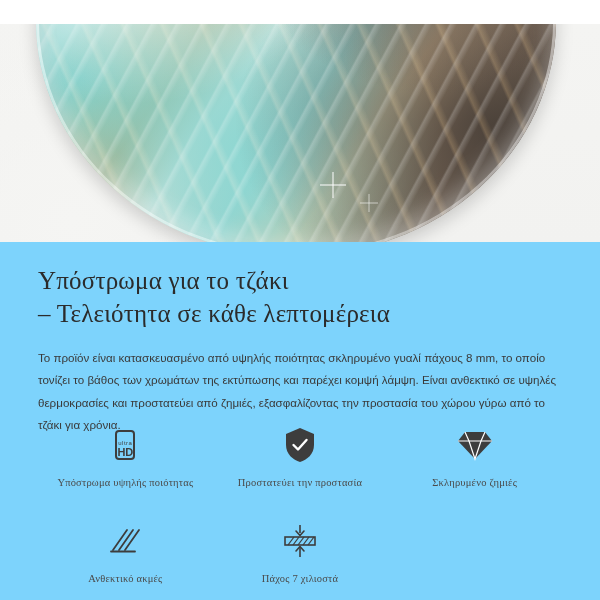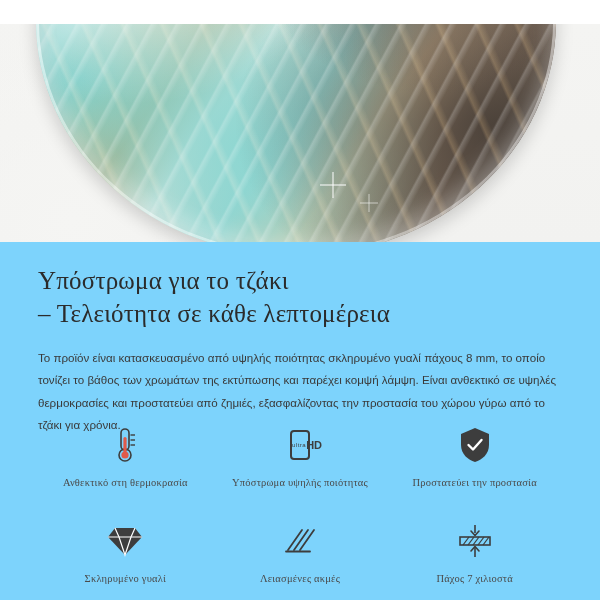--- a/index.html
+++ b/index.html
@@ -149,22 +149,23 @@
     color: #4a4a4a;
     letter-spacing: 0.2px;
     line-height: 1.3;
   }
   svg { display: block; }
   .hd-badge {
     width: 20px; height: 30px;
     border: 2px solid #3d3d3d;
     border-radius: 4px;
     display: flex;
+    flex-direction: column;
     align-items: center;
-    justify-content: flex-start;
+    justify-content: flex-end;
     line-height: 1;
   }
   .hd-badge .t1 { font-size: 6px; letter-spacing: 0.5px; color: #3d3d3d; font-family: "Liberation Sans", sans-serif; }
   .hd-badge .t2 { font-size: 11px; font-weight: bold; color: #3d3d3d; font-family: "Liberation Sans", sans-serif; margin-top: 1px; }
 </style>
 </head>
 <body>
 
 <div class="page">
 
@@ -181,34 +182,20 @@
   <div class="content">
     <h1 class="headline">
       <span>Υπόστρωμα για το τζάκι</span>
       <span class="line2">– Τελειότητα σε κάθε λεπτομέρεια</span>
     </h1>
     <p class="body-copy">Το προϊόν είναι κατασκευασμένο από υψηλής ποιότητας σκληρυμένο γυαλί πάχους 8 mm, το οποίο τονίζει το βάθος των χρωμάτων της εκτύπωσης και παρέχει κομψή λάμψη. Είναι ανθεκτικό σε υψηλές θερμοκρασίες και προστατεύει από ζημιές, εξασφαλίζοντας την προστασία του χώρου γύρω από το τζάκι για χρόνια.</p>
   </div>
 
   <div class="features">
 
-    <div class="feature">
-      <div class="icon-wrap">
-        <svg width="30" height="40" viewBox="0 0 30 40">
-          <rect x="11" y="4" width="8" height="21" rx="4" fill="none" stroke="#3d3d3d" stroke-width="1.6"></rect>
-          <circle cx="15" cy="30" r="6" fill="none" stroke="#3d3d3d" stroke-width="1.6"></circle>
-          <rect x="13.4" y="12" width="3.2" height="17" rx="1.6" fill="#e05a4a"></rect>
-          <circle cx="15" cy="30" r="3.6" fill="#e05a4a"></circle>
-          <line x1="20.5" y1="10" x2="25" y2="10" stroke="#3d3d3d" stroke-width="1.4"></line>
-          <line x1="20.5" y1="15" x2="25" y2="15" stroke="#3d3d3d" stroke-width="1.4"></line>
-          <line x1="20.5" y1="20" x2="25" y2="20" stroke="#3d3d3d" stroke-width="1.4"></line>
-        </svg>
-      </div>
-      <div class="caption">Ανθεκτικό στη θερμοκρασία</div>
-    </div>
 
     <div class="feature">
       <div class="icon-wrap">
         <div class="hd-badge">
           <span class="t1">ultra</span>
           <span class="t2">HD</span>
         </div>
       </div>
       <div class="caption">Υπόστρωμα υψηλής ποιότητας</div>
     </div>
@@ -224,35 +211,35 @@
     </div>
 
     <div class="feature">
       <div class="icon-wrap">
         <svg width="38" height="34" viewBox="0 0 38 34">
           <path d="M9 4 H29 L36 13 L19 31 L2 13 Z" fill="#3d3d3d"></path>
           <path d="M9 4 L13 13 L19 31 L25 13 L29 4" fill="none" stroke="#ffffff" stroke-width="1.2"></path>
           <path d="M2 13 H36" stroke="#ffffff" stroke-width="1.2"></path>
         </svg>
       </div>
-      <div class="caption">Σκληρυμένο γυαλί</div>
+      <div class="caption">Σκληρυμένο ζημιές</div>
     </div>
 
     <div class="feature">
       <div class="icon-wrap">
         <svg width="36" height="34" viewBox="0 0 36 34">
           <g stroke="#3d3d3d" stroke-width="1.8" stroke-linecap="round">
             <line x1="6" y1="26" x2="20" y2="6"></line>
             <line x1="12" y1="26" x2="26" y2="6"></line>
             <line x1="18" y1="26" x2="32" y2="6"></line>
           </g>
           <line x1="4" y1="27.5" x2="28" y2="27.5" stroke="#3d3d3d" stroke-width="1.8" stroke-linecap="round"></line>
         </svg>
       </div>
-      <div class="caption">Λειασμένες ακμές</div>
+      <div class="caption">Ανθεκτικό ακμές</div>
     </div>
 
     <div class="feature">
       <div class="icon-wrap">
         <svg width="40" height="38" viewBox="0 0 40 38">
           <line x1="20" y1="3" x2="20" y2="11" stroke="#3d3d3d" stroke-width="1.6"></line>
           <path d="M16 9 L20 13.5 L24 9" fill="none" stroke="#3d3d3d" stroke-width="1.6" stroke-linecap="round" stroke-linejoin="round"></path>
           <rect x="5" y="15" width="30" height="8" fill="none" stroke="#3d3d3d" stroke-width="1.6"></rect>
           <g stroke="#3d3d3d" stroke-width="1.2">
             <line x1="8" y1="23" x2="14" y2="15"></line>

